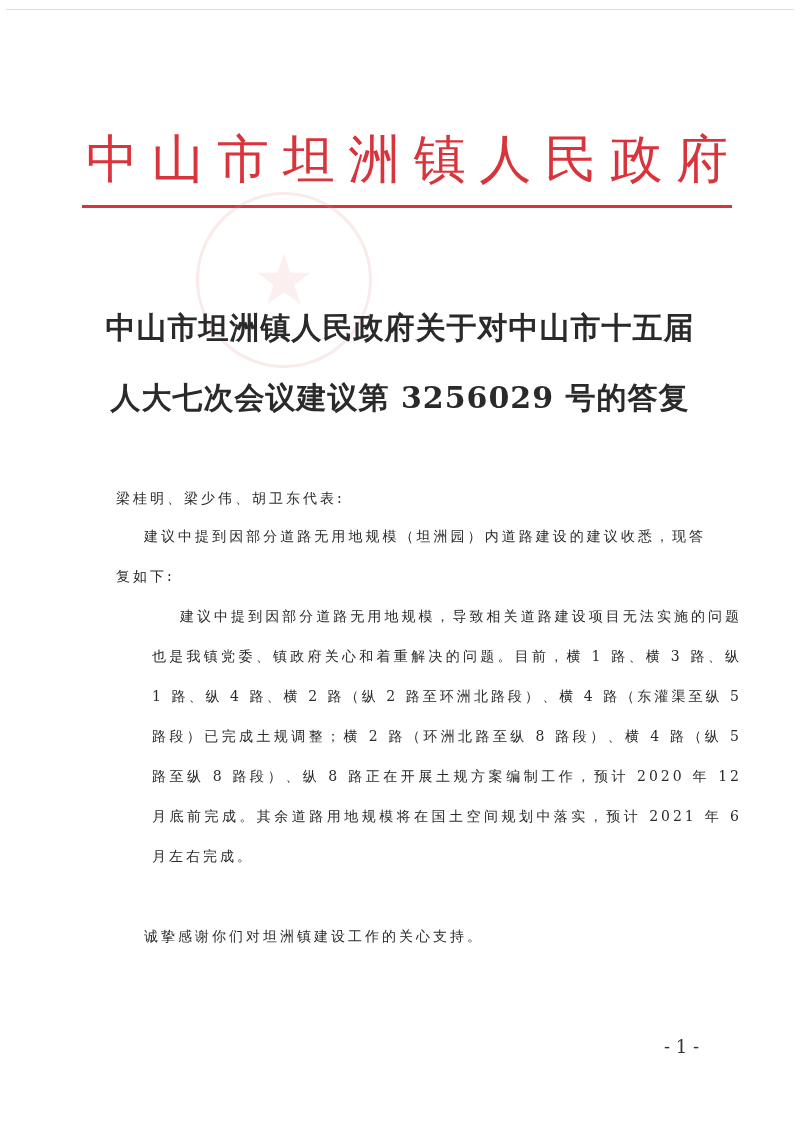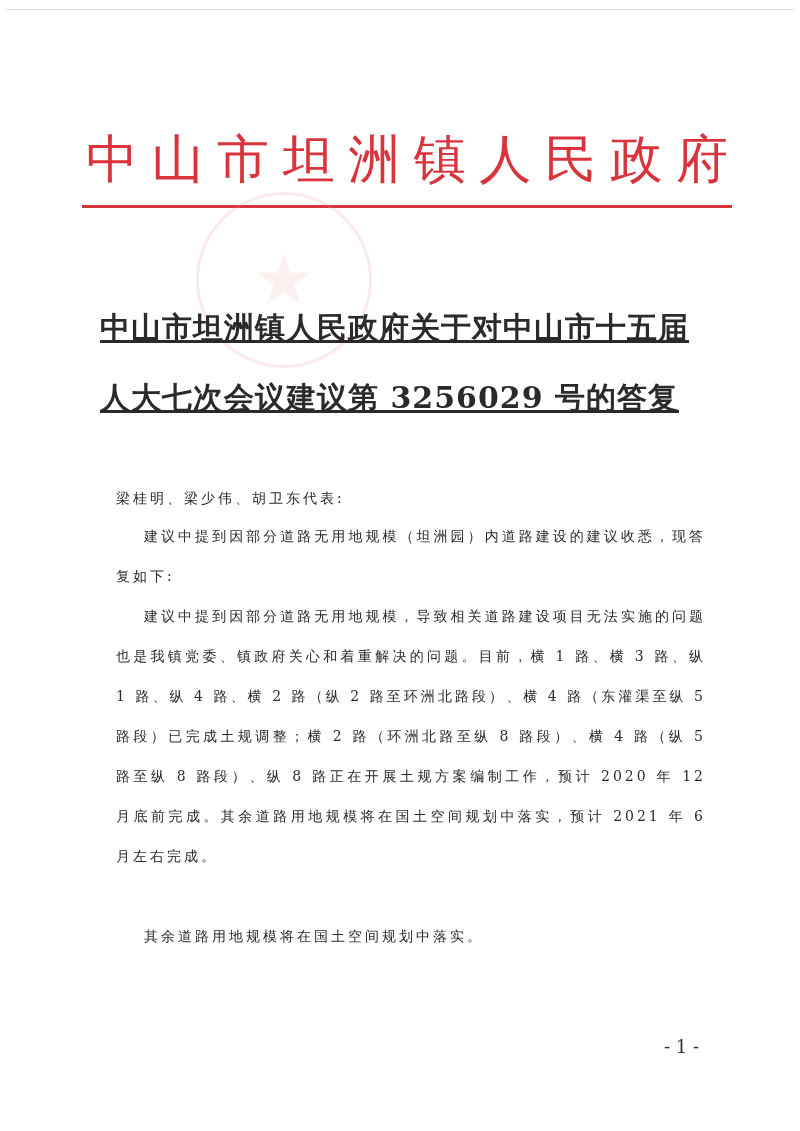--- a/index.html
+++ b/index.html
@@ -8,29 +8,29 @@
   .top-line { position: absolute; left: 6px; right: 6px; top: 9px; height: 1px; background: #dcdcdc; }
   .masthead { position: absolute; left: 82px; width: 650px; top: 128px; height: 64px;
               display: flex; justify-content: space-between; align-items: center;
               color: #d9333b; font-size: 52px; font-family: "DejaVu Serif", serif; }
   .masthead span { display: inline-block; width: 60px; text-align: center; }
   .red-rule { position: absolute; left: 82px; width: 650px; top: 205px; height: 3px; background: #d9333b; }
   .seal { position: absolute; left: 196px; top: 192px; width: 170px; height: 170px;
           border-radius: 50%; border: 3px solid rgba(230,140,140,0.18); }
   .seal .star { position: absolute; left: 50%; top: 50%; transform: translate(-50%,-50%);
                 font-size: 70px; color: rgba(230,140,140,0.14); }
-  .doc-title { position: absolute; left: 100px; width: 600px; 
-               font-weight: bold; font-size: 30px; color: #2a2a2a; letter-spacing: 1px; text-decoration: underline; }
+  .doc-title { position: absolute; left: 100px; width: 600px; text-align: center;
+               font-weight: bold; font-size: 30px; color: #2a2a2a; letter-spacing: 1px; }
   .t1 { top: 308px; }
   .t2 { top: 378px; }
   .para { position: absolute; left: 116px; width: 590px; font-size: 14px; line-height: 40px;
           color: #2a2a2a; letter-spacing: 3px; text-align: justify; margin: 0; }
   .salutation { top: 478px; }
   .p1 { top: 516px; text-indent: 2em; }
-  .p2 { top: 596px; text-indent: 2em; }
+  .p2 { top: 596px; text-indent: 2em; margin-left: 36px; }
   .p3 { top: 916px; text-indent: 2em; }
   .page-num { position: absolute; left: 664px; top: 1036px; font-size: 18px; color: #333; }
 </style>
 </head>
 <body>
 
 <div class="top-line"></div>
 
 <div class="masthead">
   <span>中</span>
@@ -50,15 +50,15 @@
 <div class="seal">
   <span class="star">★</span>
 </div>
 
 <div class="doc-title t1">中山市坦洲镇人民政府关于对中山市十五届</div>
 <div class="doc-title t2">人大七次会议建议第 3256029 号的答复</div>
 
 <p class="para salutation">梁桂明、梁少伟、胡卫东代表:</p>
 <p class="para p1">建议中提到因部分道路无用地规模（坦洲园）内道路建设的建议收悉，现答复如下:</p>
 <p class="para p2">建议中提到因部分道路无用地规模，导致相关道路建设项目无法实施的问题也是我镇党委、镇政府关心和着重解决的问题。目前，横 1 路、横 3 路、纵 1 路、纵 4 路、横 2 路（纵 2 路至环洲北路段）、横 4 路（东灌渠至纵 5 路段）已完成土规调整；横 2 路（环洲北路至纵 8 路段）、横 4 路（纵 5 路至纵 8 路段）、纵 8 路正在开展土规方案编制工作，预计 2020 年 12 月底前完成。其余道路用地规模将在国土空间规划中落实，预计 2021 年 6 月左右完成。</p>
-<p class="para p3">其余道路用地规模将在国土空间规划中落实。</p>
+<p class="para p3">诚挚感谢你们对坦洲镇建设工作的关心支持。</p>
 
 <div class="page-num">- 1 -</div>
 
 </body></html>

